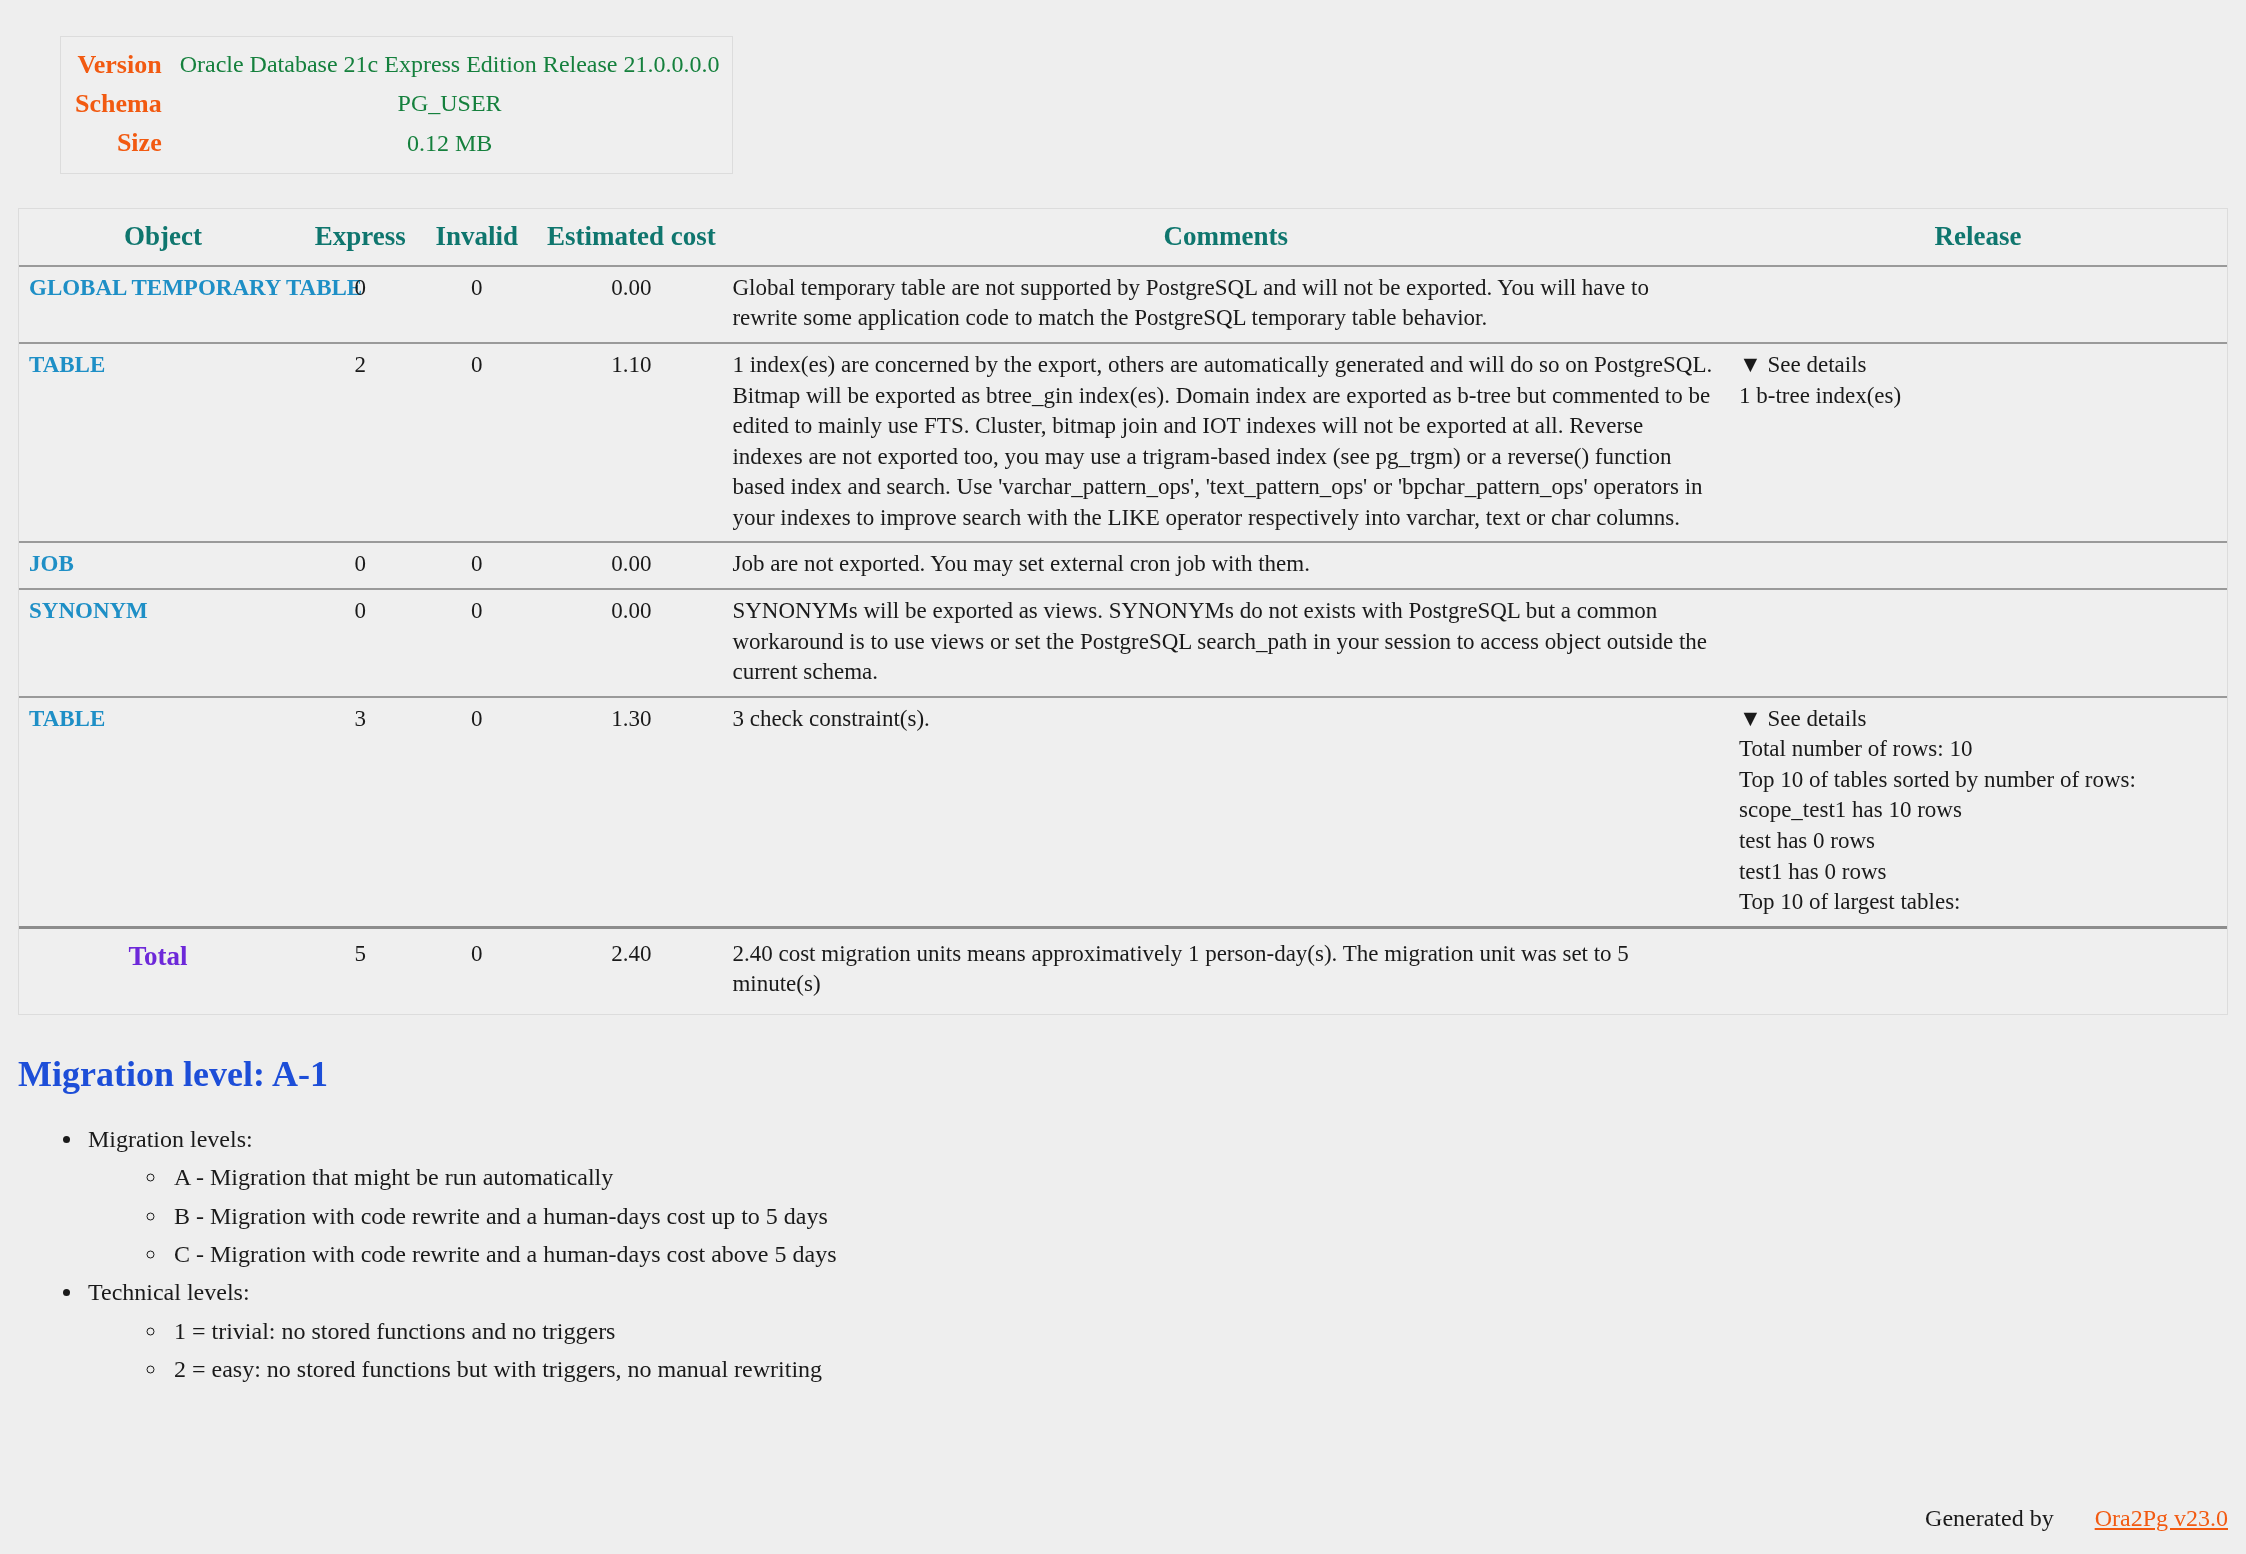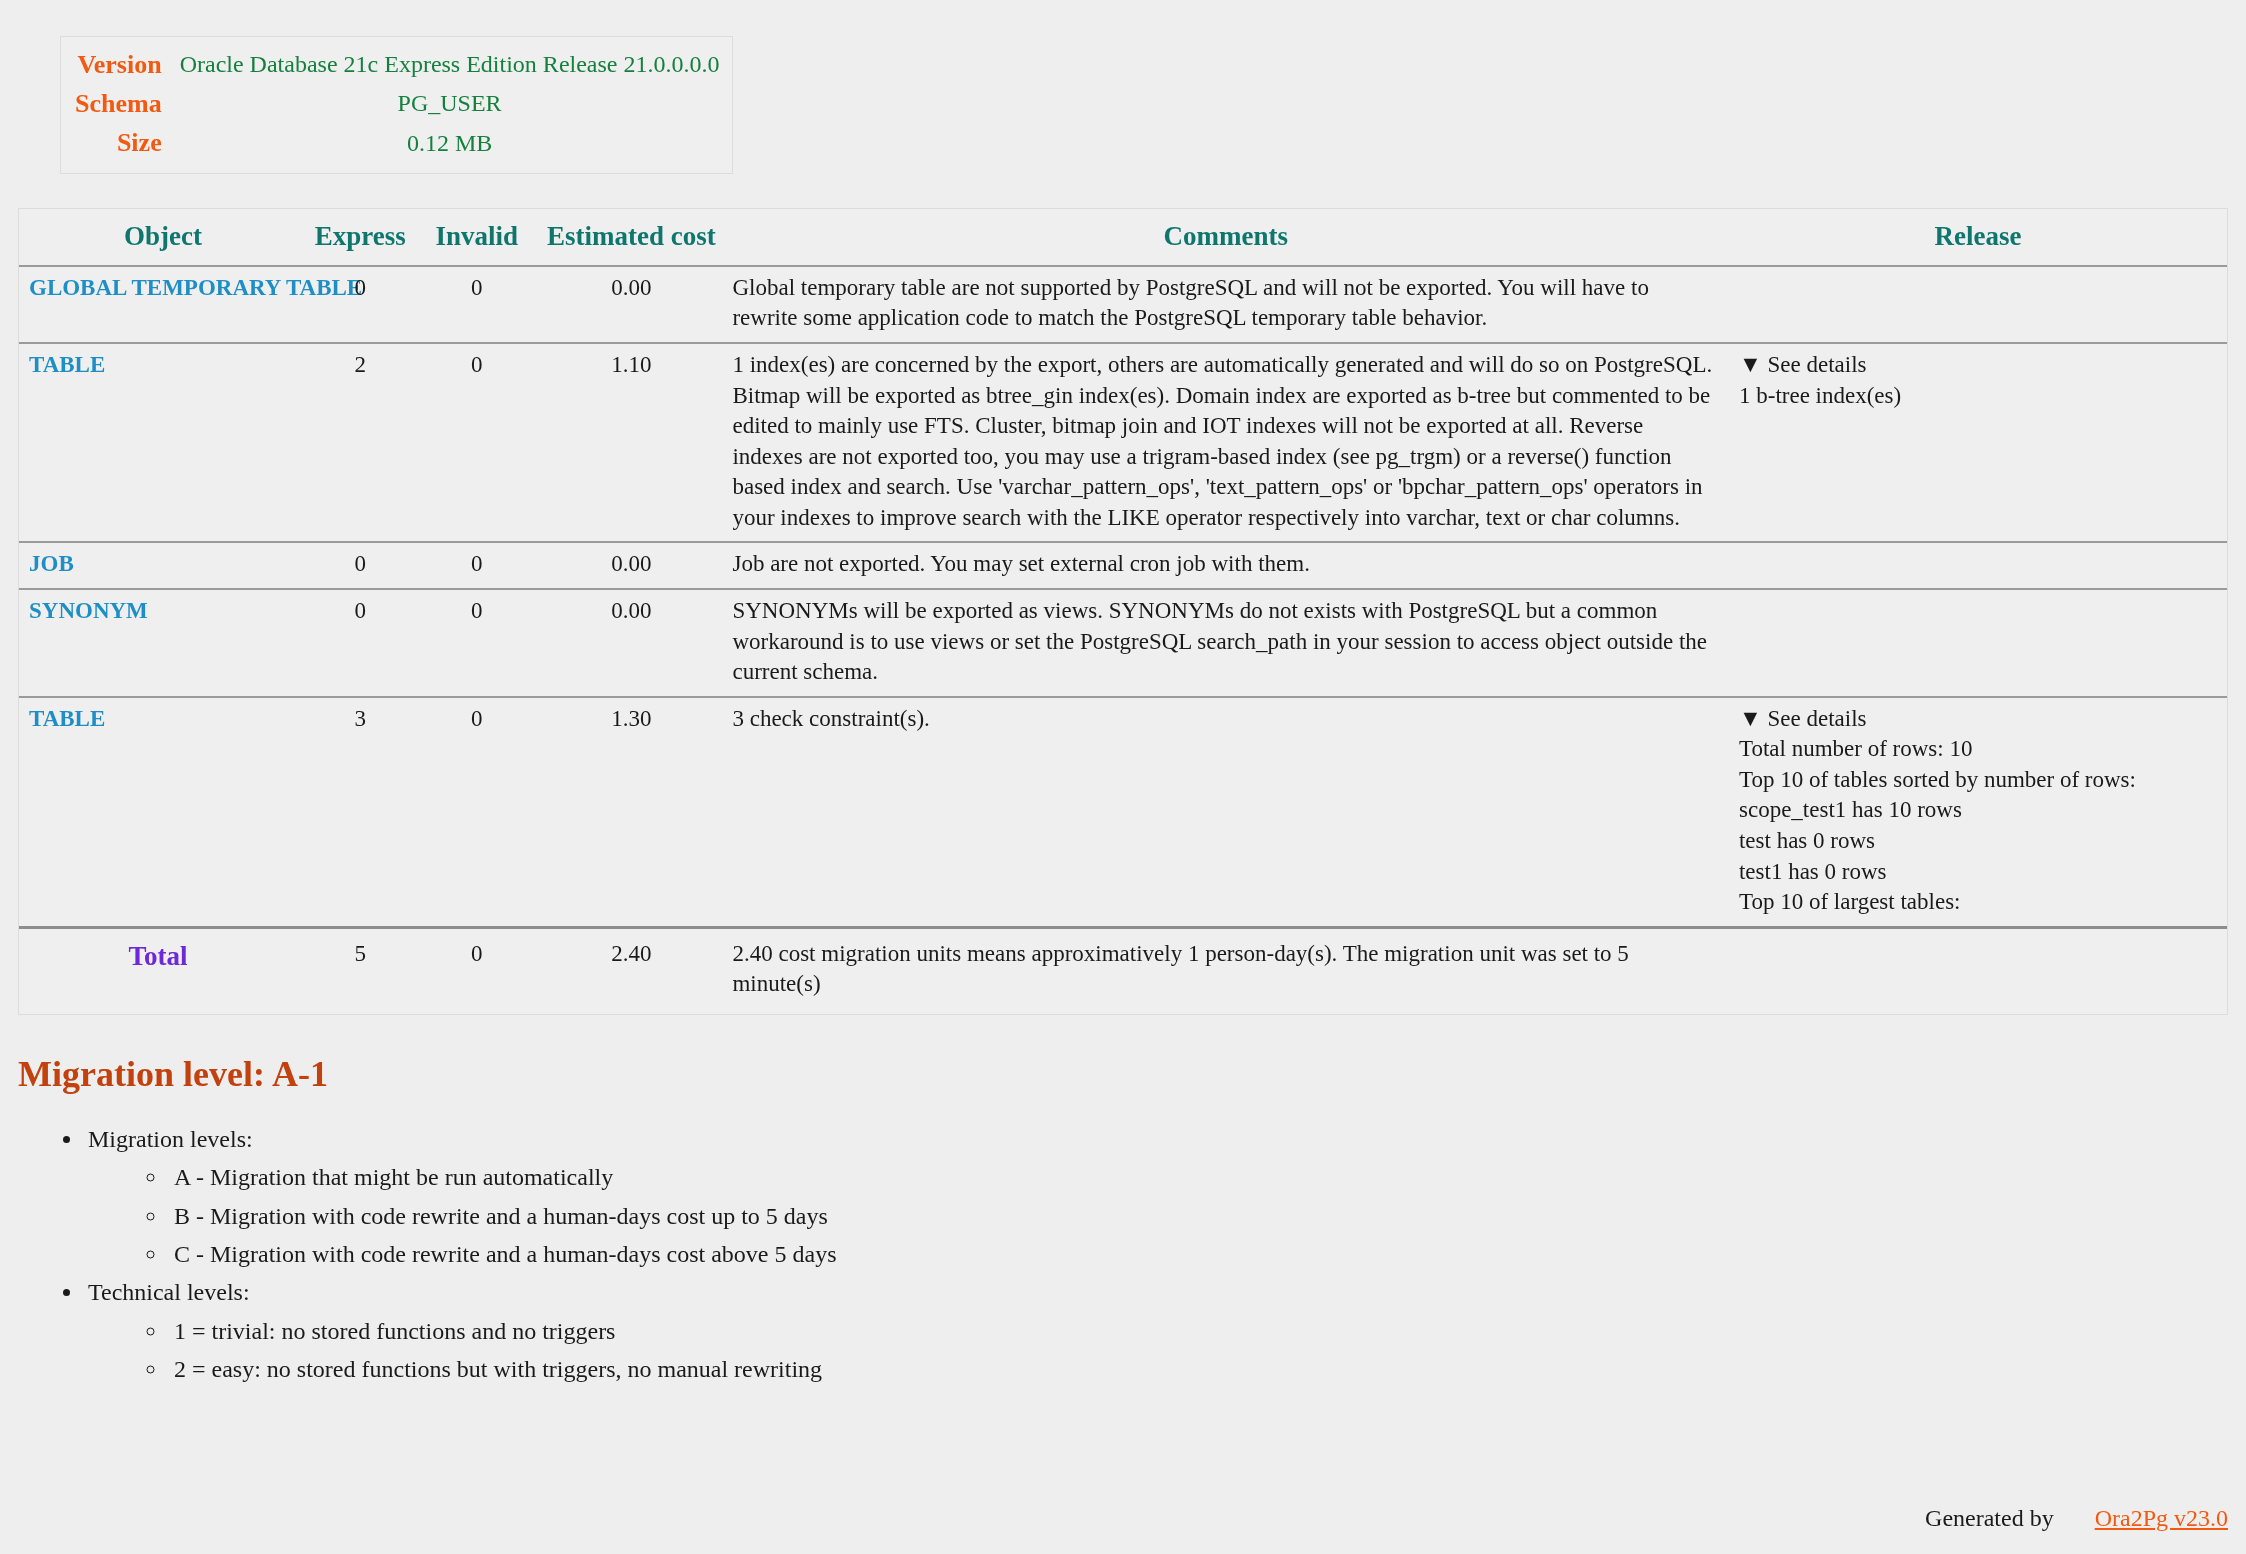--- a/index.html
+++ b/index.html
@@ -133,21 +133,21 @@
     font-size: 27px;
     text-align: center;
     padding-left: 0;
   }
 
   
   h2.mig-level {
     margin: 40px 0 0 0;
     font-size: 36px;
     font-weight: bold;
-    color: #c2410c;
+    color: #1d4ed8;
     line-height: 1.1;
   }
   ul.lv1 {
     margin: 26px 0 0 0;
     padding-left: 66px;
     list-style-type: disc;
   }
   ul.lv1 > li {
     font-size: 24px;
     line-height: 1.55;

